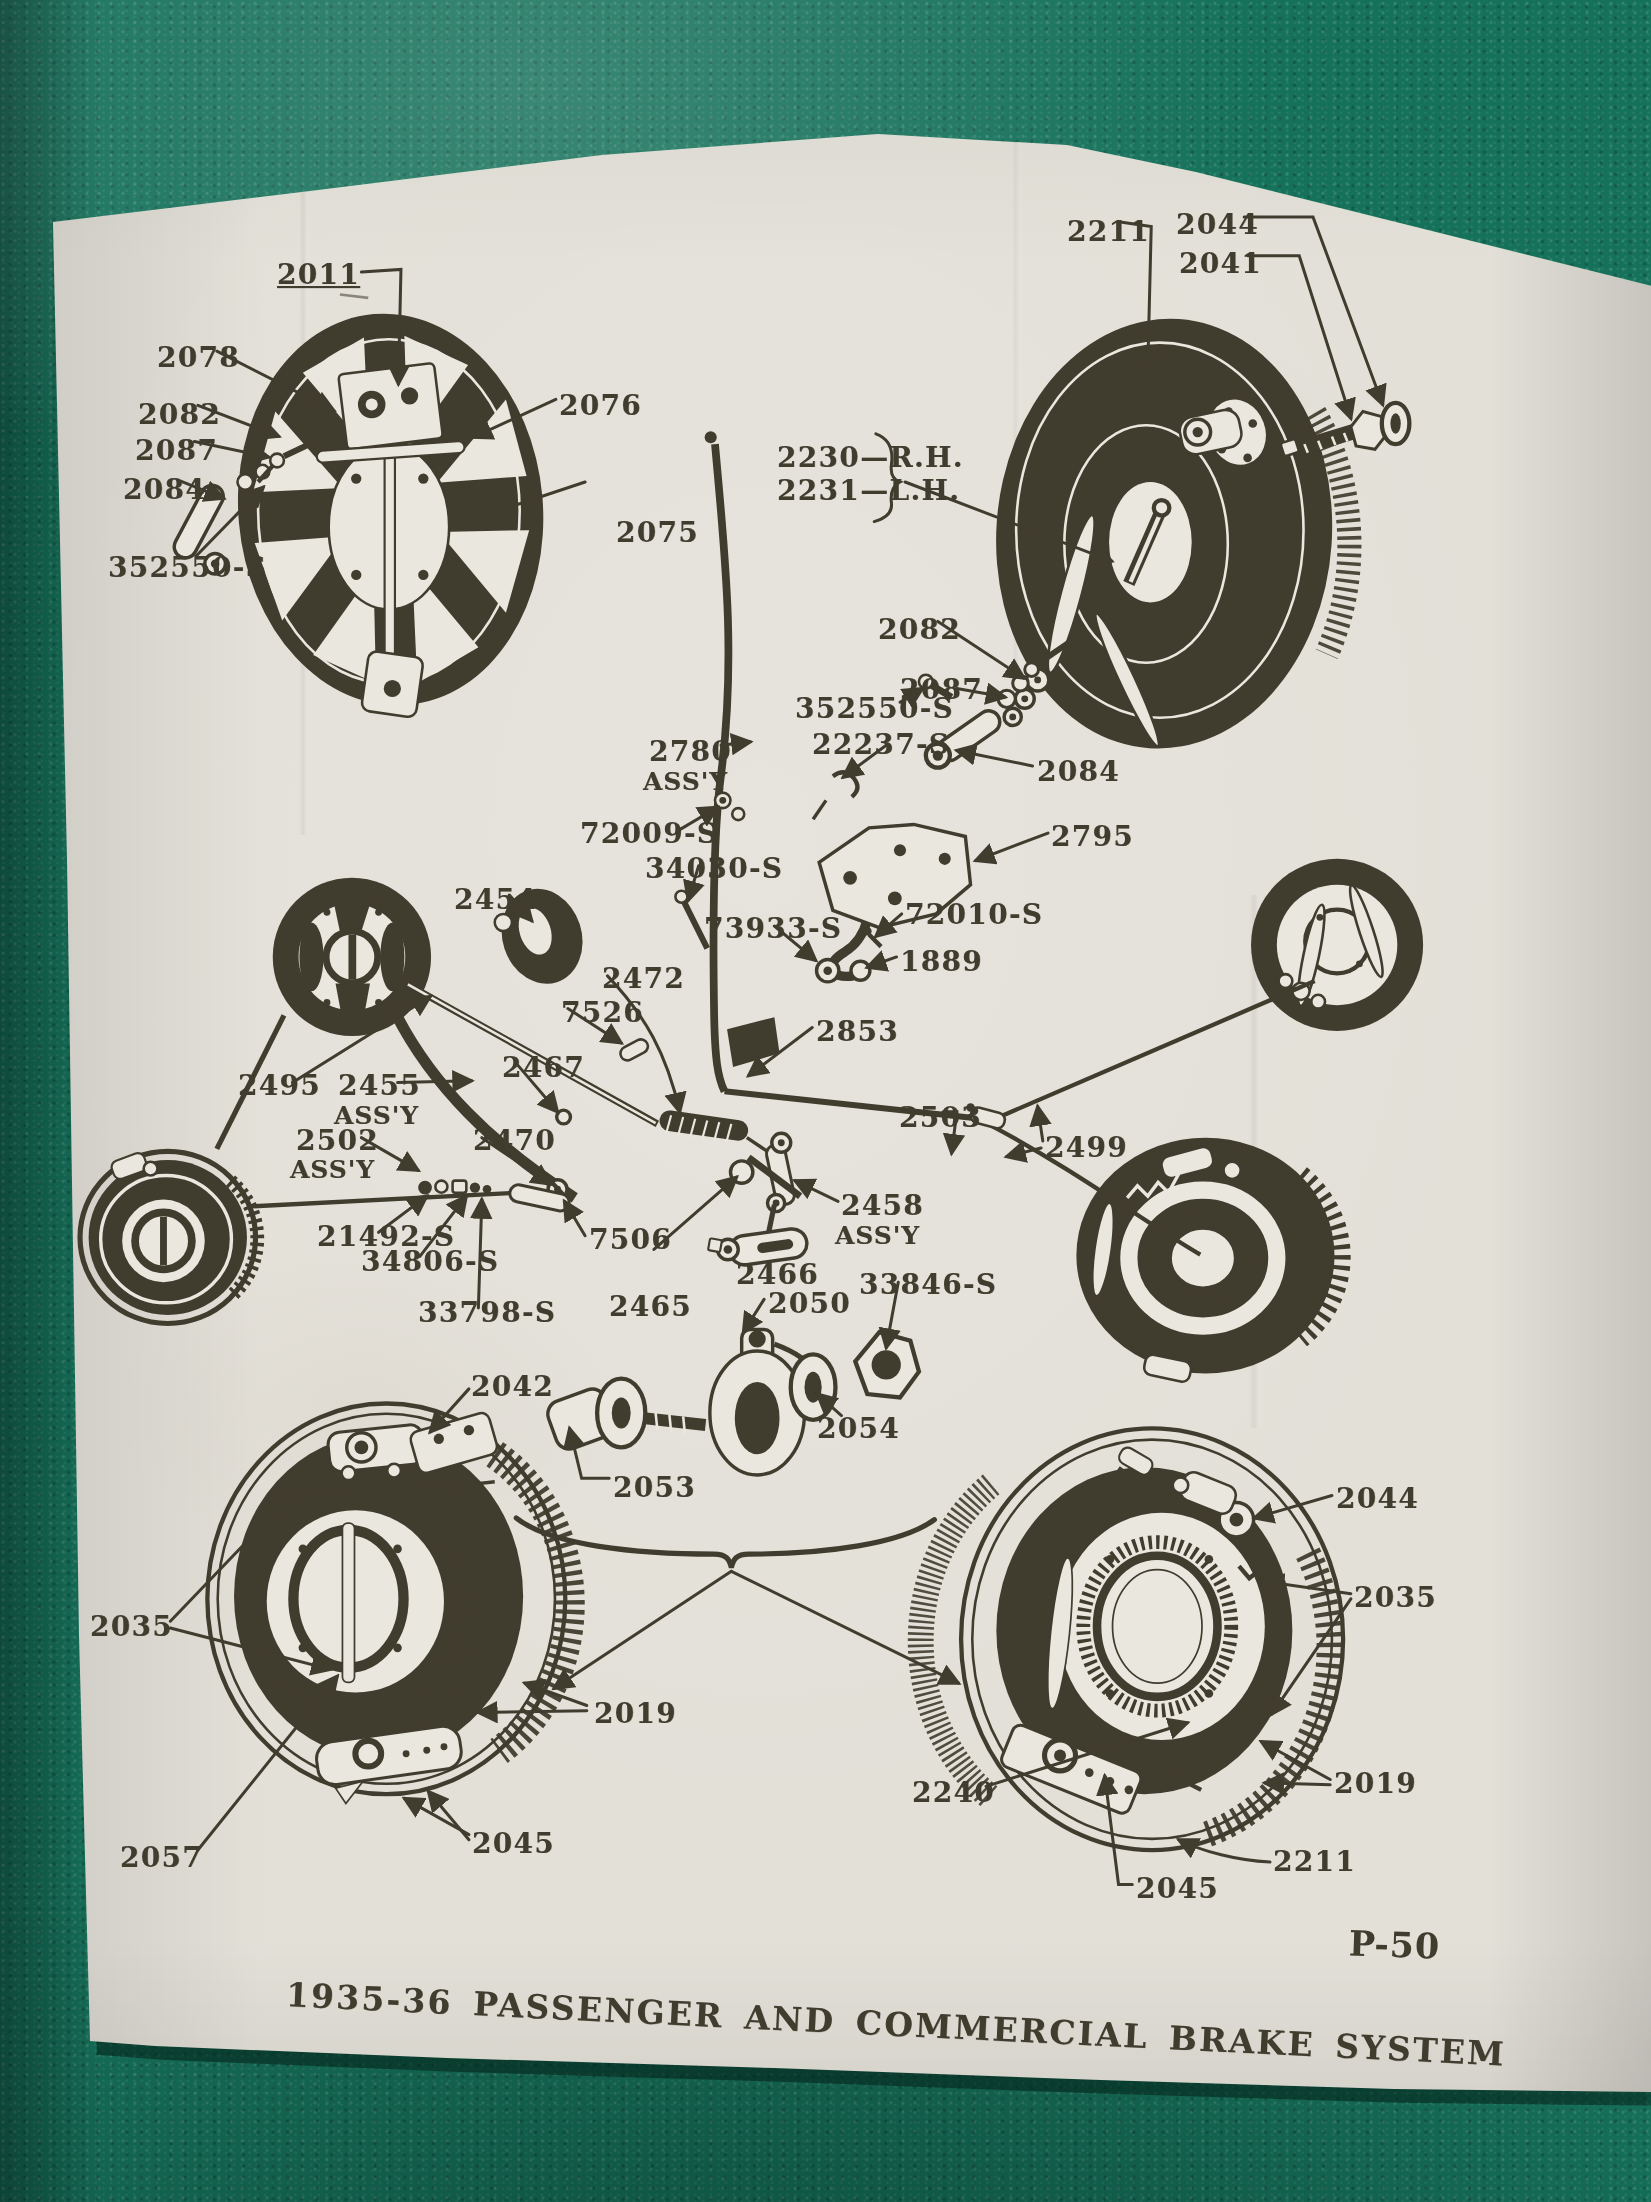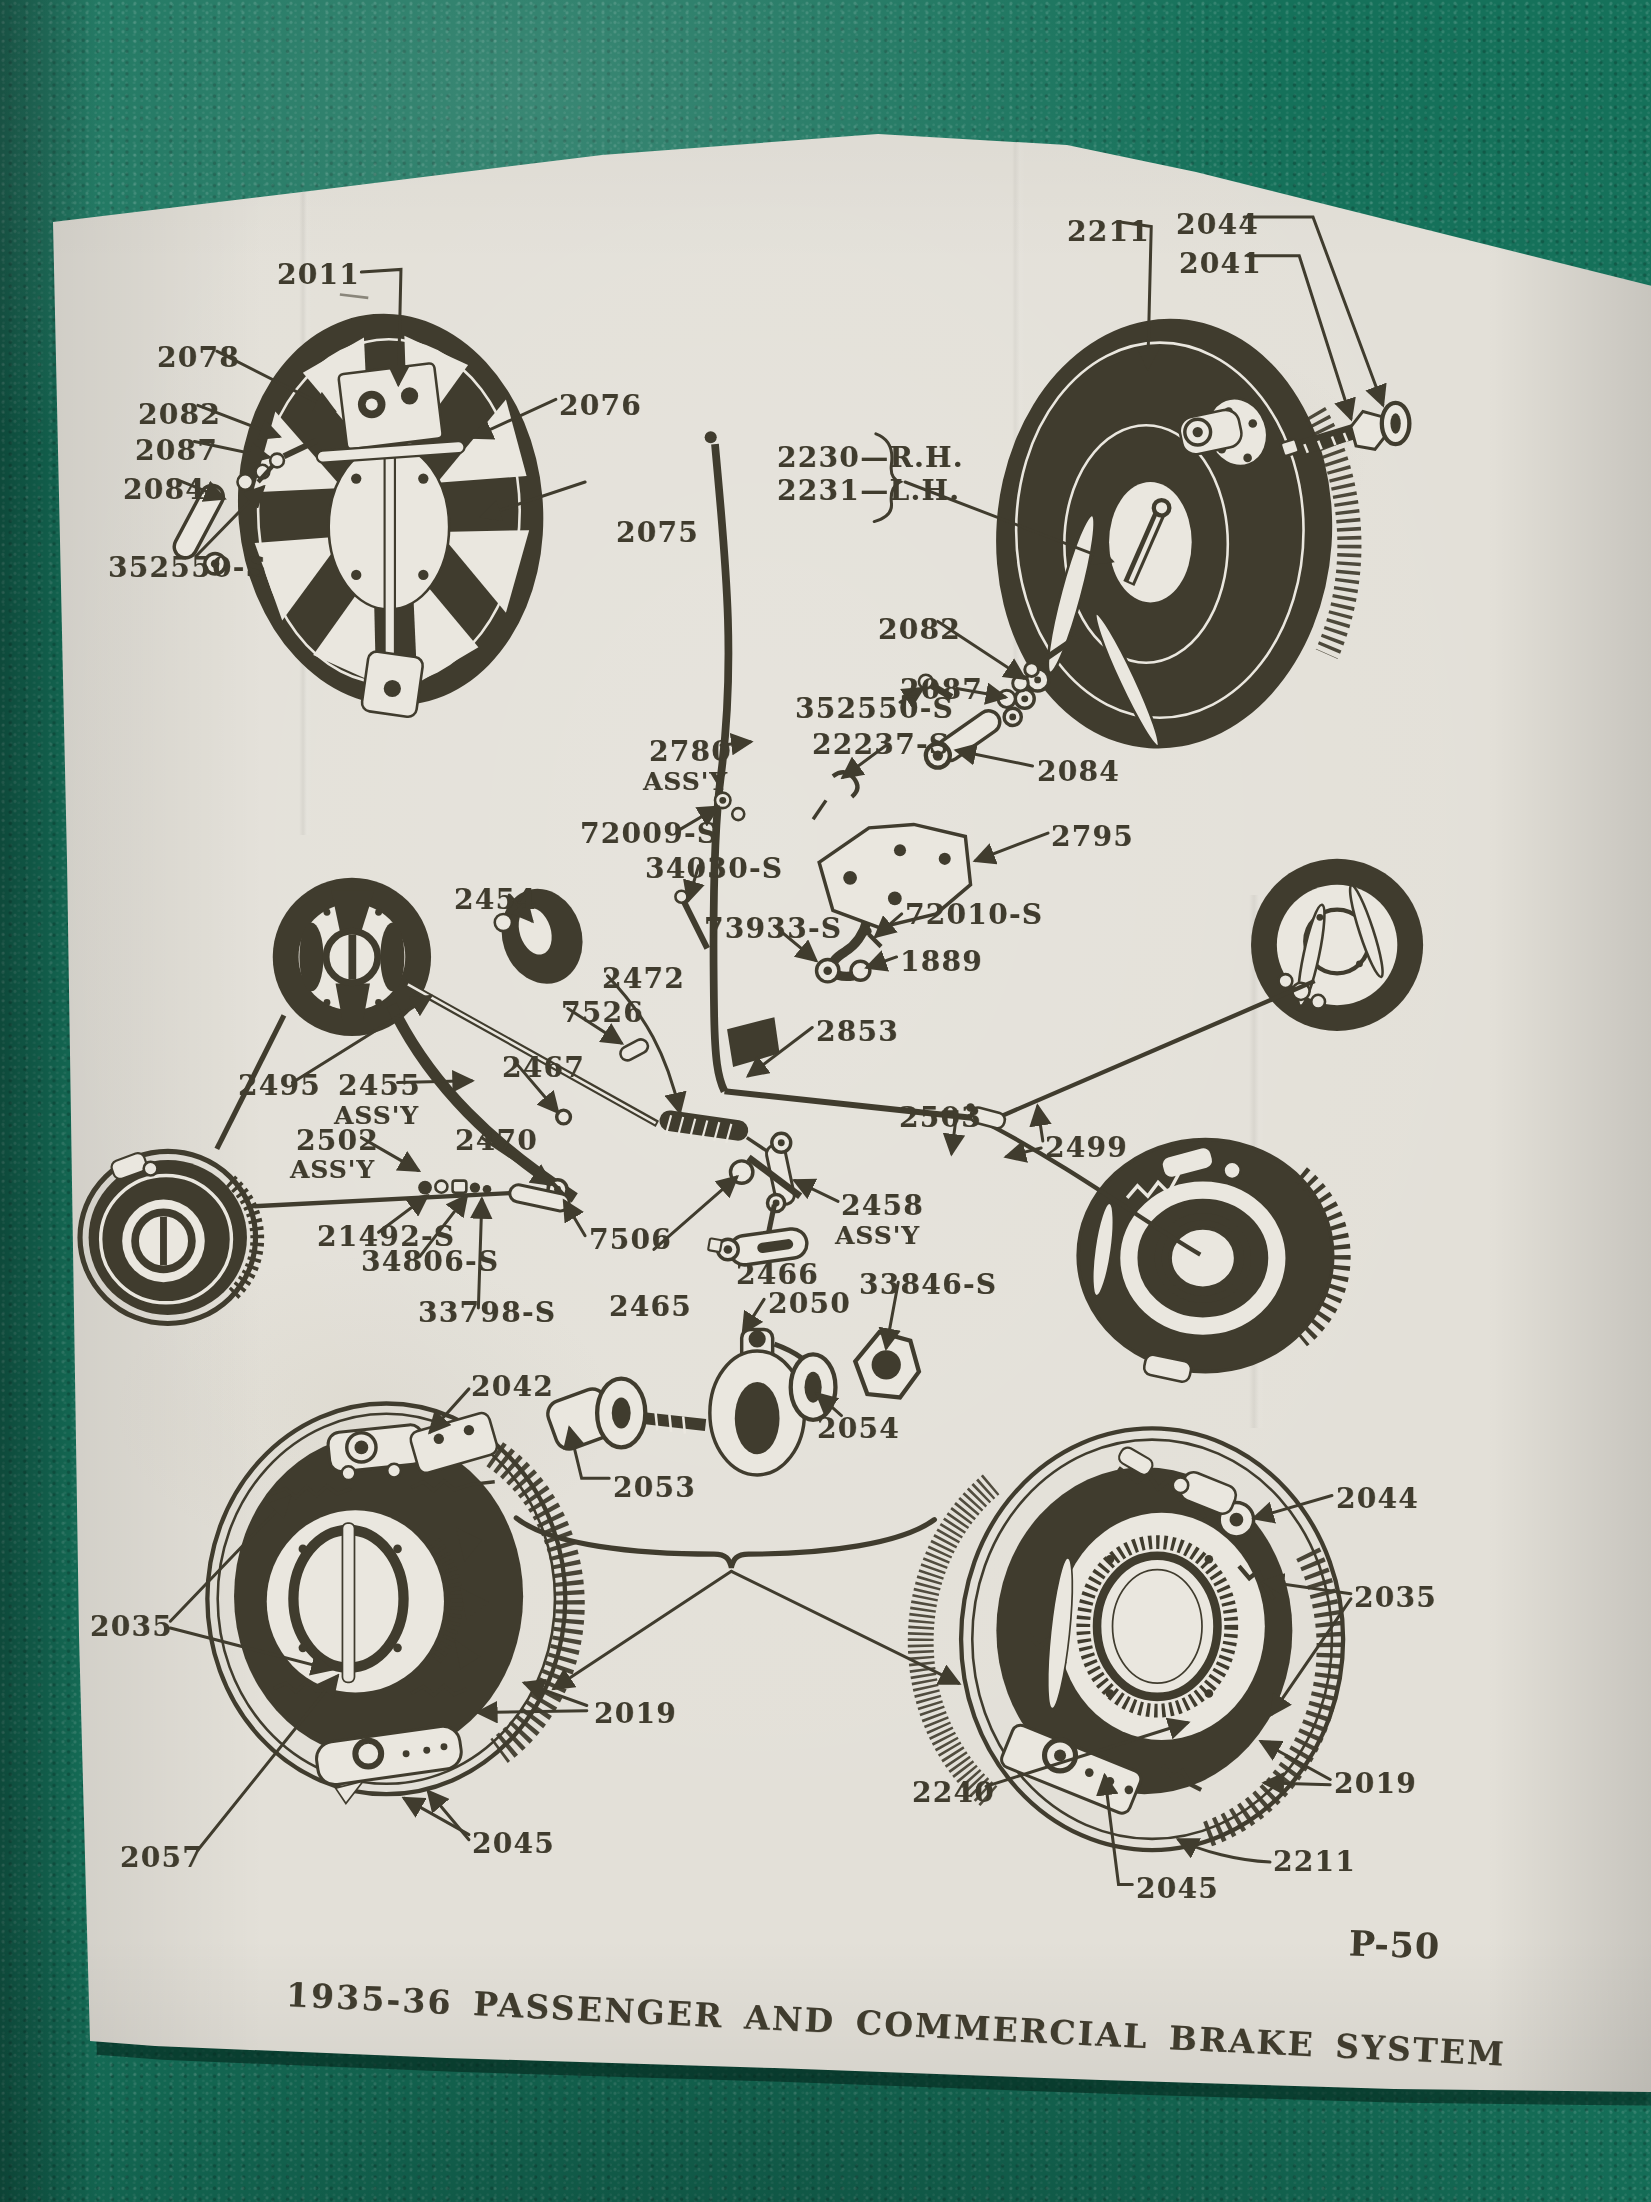--- a/index.html
+++ b/index.html
@@ -439,21 +439,21 @@
         <line class="ldr" x1="1570" y1="1858" x2="1478" y2="1992"></line>
         <line class="ldr" x1="1546" y1="2068" x2="1466" y2="2024"></line>
         <line class="ldr" x1="1546" y1="2074" x2="1470" y2="2072"></line>
         <line class="ldr" x1="1146" y1="2076" x2="1380" y2="2002"></line>
         <path class="ldr" d="M1476,2164 C1438,2162 1398,2152 1370,2138"></path>
         <polyline class="ldr" points="1316,2190 1300,2190 1284,2064"></polyline>
       </g>
     </svg>
 
     <div id="callouts">
-        <span class="callout" style="left: 277px; top: 258px;">2011</span>
+        <span class="callout" style="left: 277px; top: 258px; text-decoration: underline;">2011</span>
         <span class="callout" style="left: 157px; top: 341px;">2078</span>
         <span class="callout" style="left: 138px; top: 398px;">2082</span>
         <span class="callout" style="left: 135px; top: 434px;">2087</span>
         <span class="callout" style="left: 123px; top: 473px;">2084</span>
         <span class="callout" style="left: 108px; top: 551px;">352550-S</span>
         <span class="callout" style="left: 559px; top: 389px;">2076</span>
         <span class="callout" style="left: 616px; top: 472px; margin-top: 44px;">2075</span>
         <span class="callout" style="left: 1067px; top: 215px;">2211</span>
         <span class="callout" style="left: 1176px; top: 208px;">2044</span>
         <span class="callout" style="left: 1179px; top: 247px;">2041</span>
@@ -475,21 +475,21 @@
         <span class="callout" style="left: 900px; top: 945px;">1889</span>
         <span class="callout" style="left: 602px; top: 962px;">2472</span>
         <span class="callout" style="left: 561px; top: 996px;">7526</span>
         <span class="callout" style="left: 816px; top: 1015px;">2853</span>
         <span class="callout" style="left: 502px; top: 1051px;">2467</span>
         <span class="callout" style="left: 238px; top: 1069px;">2495</span>
         <span class="callout" style="left: 338px; top: 1069px;">2455</span>
         <span class="callout small" style="left: 334px; top: 1101px;">ASS'Y</span>
         <span class="callout" style="left: 296px; top: 1124px;">2502</span>
         <span class="callout small" style="left: 290px; top: 1155px;">ASS'Y</span>
-        <span class="callout" style="left: 455px; top: 1124px;">2470</span>
+        <span class="callout" style="left: 473px; top: 1124px;">2470</span>
         <span class="callout" style="left: 899px; top: 1101px;">2503</span>
         <span class="callout" style="left: 1045px; top: 1131px;">2499</span>
         <span class="callout" style="left: 589px; top: 1223px;">7506</span>
         <span class="callout" style="left: 609px; top: 1250px; margin-top: 40px;">2465</span>
         <span class="callout" style="left: 841px; top: 1189px;">2458</span>
         <span class="callout small" style="left: 835px; top: 1221px;">ASS'Y</span>
         <span class="callout" style="left: 736px; top: 1258px;">2466</span>
         <span class="callout" style="left: 317px; top: 1220px;">21492-S</span>
         <span class="callout" style="left: 361px; top: 1245px;">34806-S</span>
         <span class="callout" style="left: 418px; top: 1296px;">33798-S</span>

